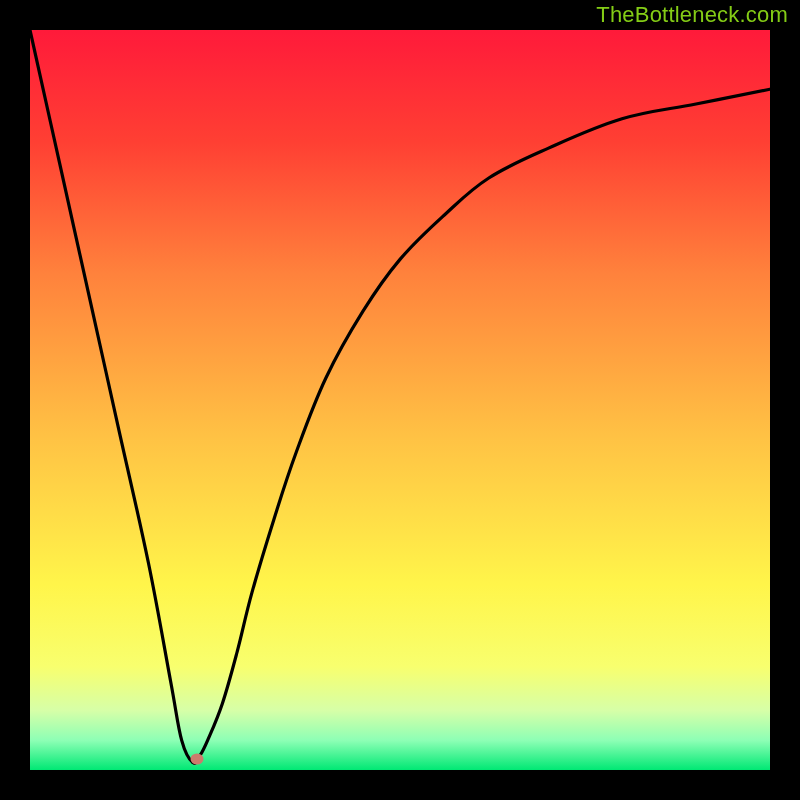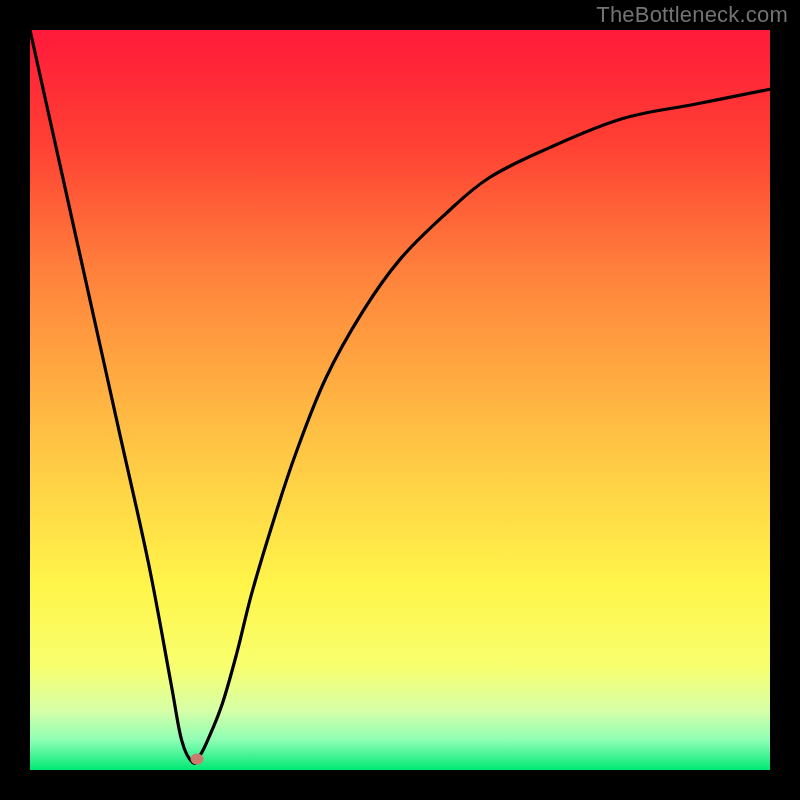--- a/index.html
+++ b/index.html
@@ -14,21 +14,21 @@
   .frame {
     position: relative;
     width: 800px;
     height: 800px;
     background: #000;
   }
   .watermark {
     position: absolute;
     top: 2px;
     right: 12px;
-    color: #737373;
+    color: #84cc16;
     font-size: 22px;
     font-weight: 500;
     z-index: 10;
     letter-spacing: 0.2px;
   }
   .plot-area {
     position: absolute;
     left: 30px;
     top: 30px;
     width: 740px;

